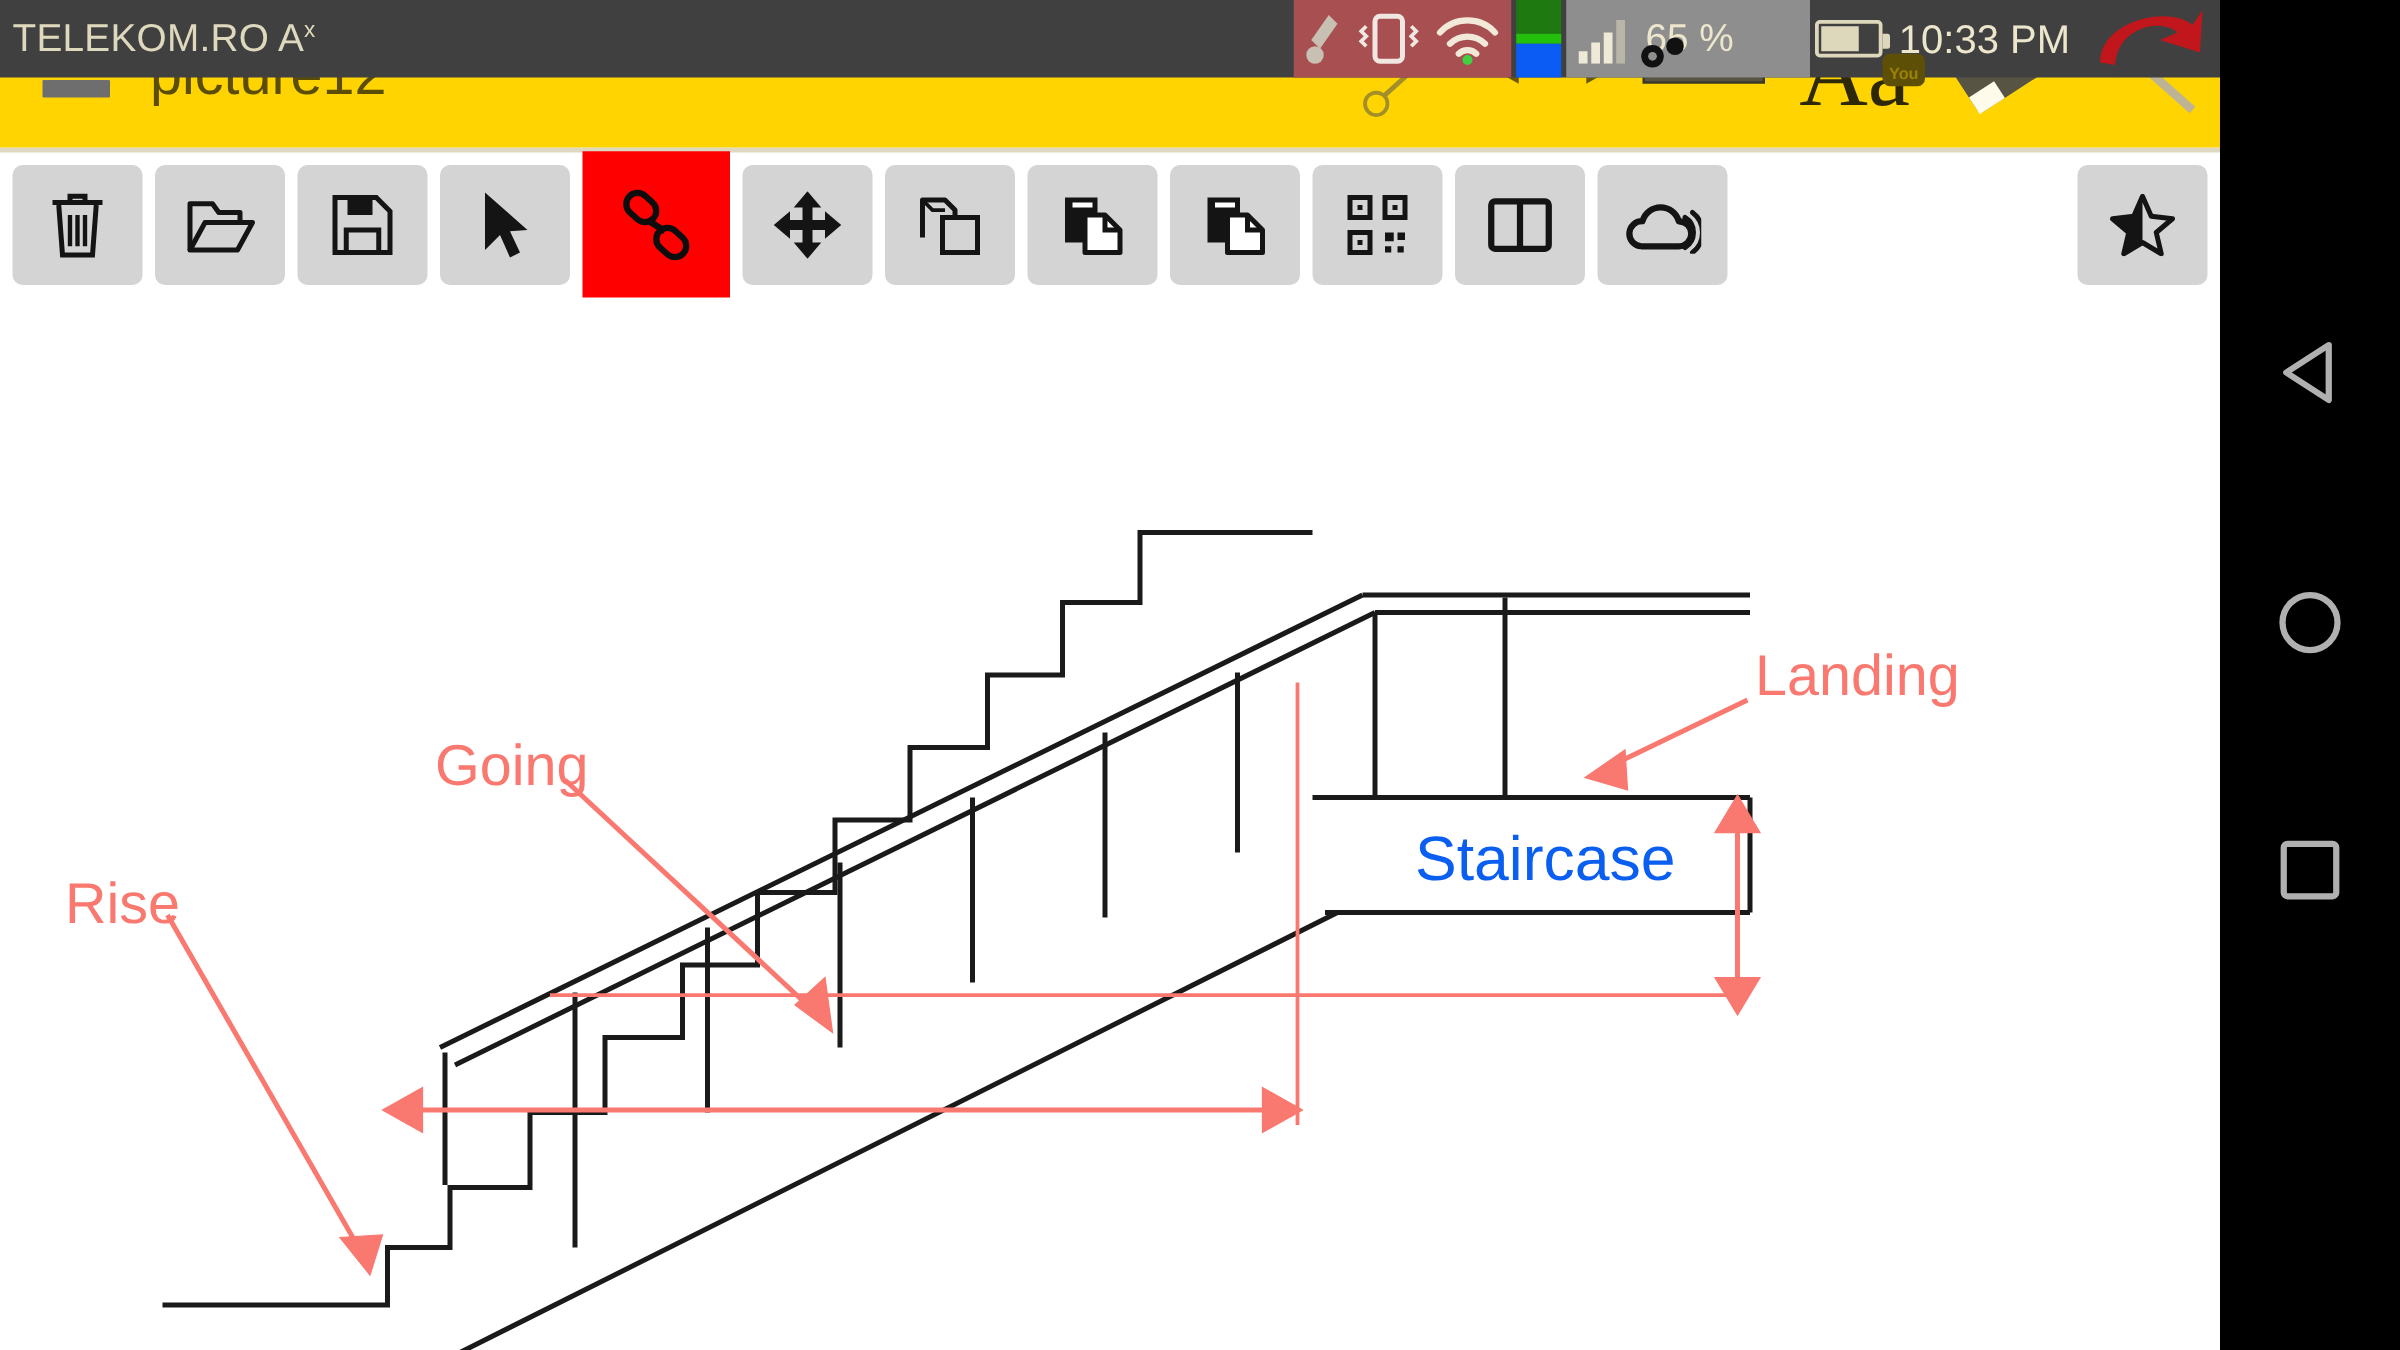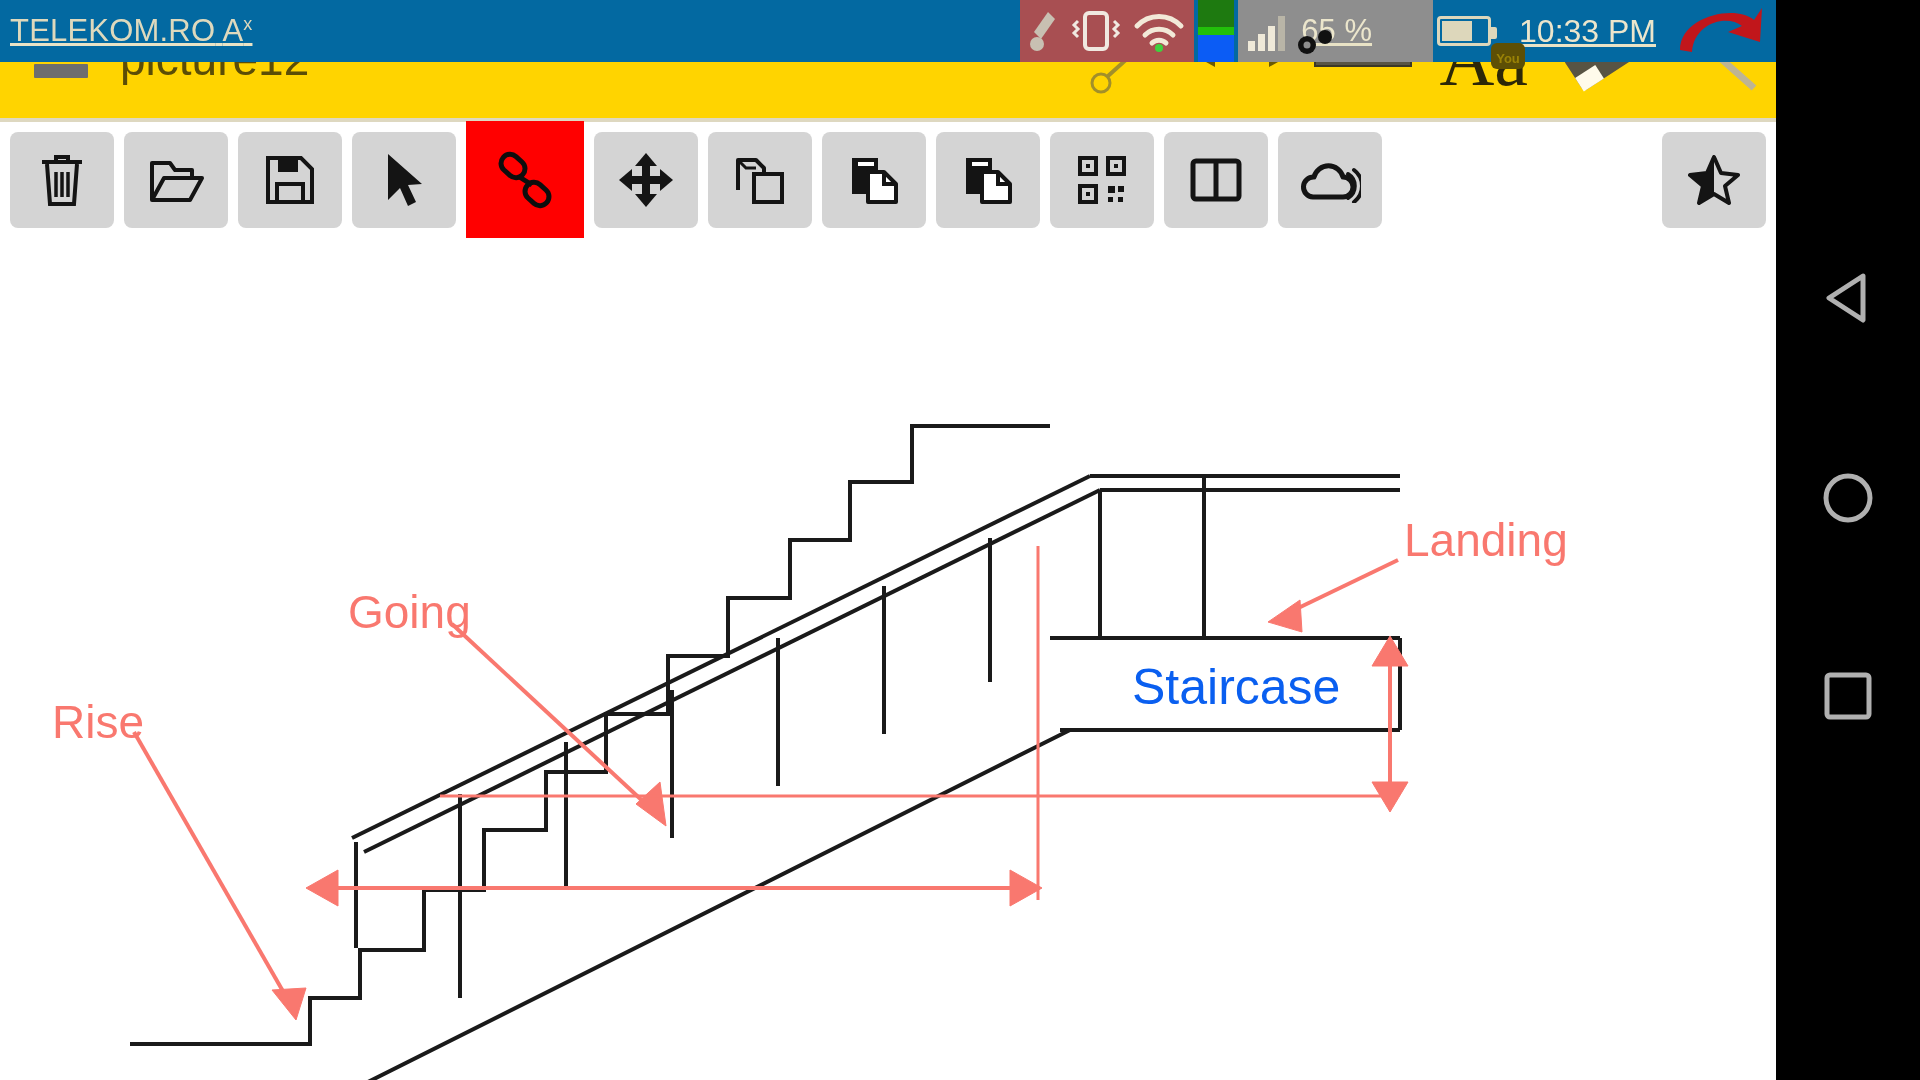--- a/index.html
+++ b/index.html
@@ -7,33 +7,33 @@
   body { font-family: "Liberation Sans", sans-serif; }
 
   .screen { position: relative; width: 1920px; height: 1080px; }
 
   
   .app { position: absolute; left: 0; top: 0; width: 1776px; height: 1080px; background: #fff; }
 
   
   .statusbar {
     position: absolute; left: 0; top: 0; width: 1776px; height: 62px;
-    background: #0369a1; color: #e9e3c6; z-index: 40;
-    display: flex; align-items: center; padding: 0 10px; text-decoration: underline;
+    background: #404040; color: #e9e3c6; z-index: 40;
+    display: flex; align-items: center; padding: 0 10px;
   }
   .sb-carrier { font-size: 31px; letter-spacing: .2px; color: #ded9bd; white-space: nowrap; }
   .sb-carrier .sup { font-size: 18px; vertical-align: super; }
   .sb-spacer { flex: 1 1 auto; }
   .sb-right { display: flex; align-items: center; gap: 4px; height: 62px; }
 
   .chip-red { background: #a84f52; display: flex; align-items: center; gap: 4px; padding: 0 7px; height: 62px; }
   .chip-grey { background: #8e8e8e; display: flex; align-items: center; gap: 5px; padding: 0 8px; height: 62px; }
 
   .sb-pct { font-size: 31px; color: #ece6cc; }
-  .sb-time { font-size: 32px; color: #ece6cc; margin-left: 20px; white-space: nowrap; }
+  .sb-time { font-size: 32px; color: #ece6cc; margin-left: 5px; white-space: nowrap; }
 
   .rgb-bars { width: 36px; height: 62px; display: flex; flex-direction: column; }
   .rgb-bars i { display: block; flex: 1 1 auto; }
   .rgb-bars i:nth-child(1) { background: #1e7a10; flex-grow: 3; }
   .rgb-bars i:nth-child(2) { background: #22c00a; flex-grow: 1; }
   .rgb-bars i:nth-child(3) { background: #0b5cf5; flex-grow: 3; }
 
   
   .battery { width: 54px; height: 30px; border: 3px solid #ddd7bb; border-radius: 4px; position: relative; }
   .battery::after { content: ""; position: absolute; right: -9px; top: 8px; width: 6px; height: 12px; background: #ddd7bb; border-radius: 0 2px 2px 0; }

